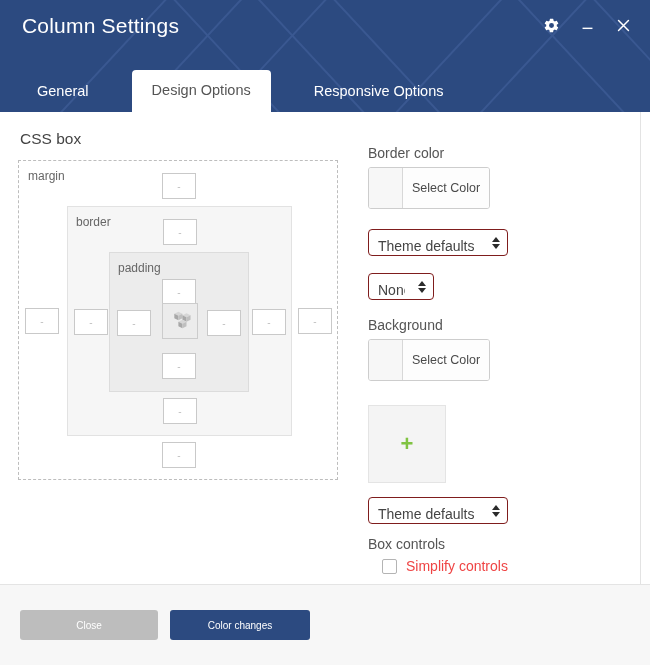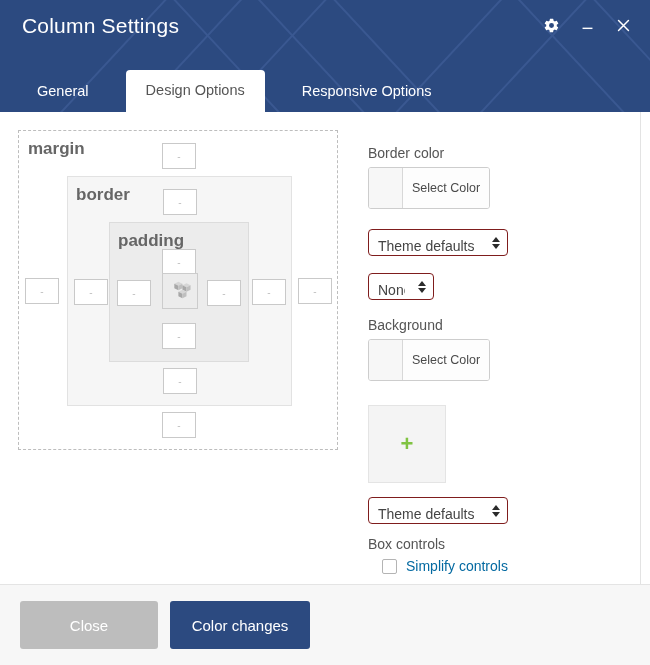--- a/index.html
+++ b/index.html
@@ -77,21 +77,21 @@
     cursor: pointer;
     white-space: nowrap;
     line-height: 1.2;
     background: transparent;
   }
   .tab.active {
     background: #ffffff;
     color: #555555;
     border-radius: 4px 4px 0 0;
     padding: 12px 20px 13px 20px;
-    margin: 0 4px;
+    margin: 0 10px;
   }
 
   
   .body {
     flex: 1 1 auto;
     position: relative;
     background: #ffffff;
     overflow: hidden;
     display: flex;
   }
@@ -136,24 +136,23 @@
   }
   .box-padding {
     position: absolute;
     left: 41px; top: 45px;
     width: 140px; height: 140px;
     background: #ececec;
     border: 1px solid #dcdcdc;
   }
   .box-label {
     position: absolute;
-    font-size: 17px;
+    font-size: 12px;
     color: #666666;
     white-space: nowrap;
-    font-weight: bold;
   }
   .lbl-margin { left: 9px; top: 8px; }
   .lbl-border { left: 8px; top: 8px; }
   .lbl-padding { left: 8px; top: 8px; }
 
   .cssinput {
     position: absolute;
     width: 34px;
     height: 26px;
     background: #ffffff;
@@ -283,43 +282,43 @@
   .checkbox {
     width: 15px; height: 15px;
     border: 1px solid #b4b4b4;
     border-radius: 2px;
     background: #ffffff;
     cursor: pointer;
     flex: 0 0 auto;
   }
   .checklabel {
     font-size: 14px;
-    color: #0369a1;
+    color: #ef4444;
     cursor: pointer;
     white-space: nowrap;
   }
 
   
   .footer {
     flex: 0 0 auto;
     height: 81px;
     background: #f7f7f7;
     border-top: 1px solid #e4e4e4;
     display: flex;
     align-items: center;
     padding-left: 20px;
     gap: 12px;
   }
   .btn {
     border: none;
     border-radius: 3px;
-    font-size: 15px;
+    font-size: 10px;
     font-family: "Liberation Sans", "DejaVu Sans", sans-serif;
     cursor: pointer;
-    height: 48px;
+    height: 30px;
     padding: 0 20px;
     color: #ffffff;
   }
   .btn-close {
     background: #bdbdbd;
     width: 138px;
   }
   .btn-save {
     background: #2c4a80;
     width: 140px;
@@ -364,20 +363,21 @@
       <div class="tab active">Design Options</div>
       <div class="tab">Responsive Options</div>
     </div>
   </div>
 
   <div class="body">
     <div class="scroll-divider"></div>
     <div class="body-inner">
 
       <div class="left-col">
+        <div class="section-title">CSS box</div>
 
         <div class="box-margin">
           <div class="box-label lbl-margin">margin</div>
 
           <input class="cssinput" style="left: 143px; top: 12px;" placeholder="-">
           <input class="cssinput" style="left: 143px; top: 281px;" placeholder="-">
           <input class="cssinput" style="left: 6px; top: 147px;" placeholder="-">
           <input class="cssinput" style="left: 279px; top: 147px;" placeholder="-">
 
           <div class="box-border">

